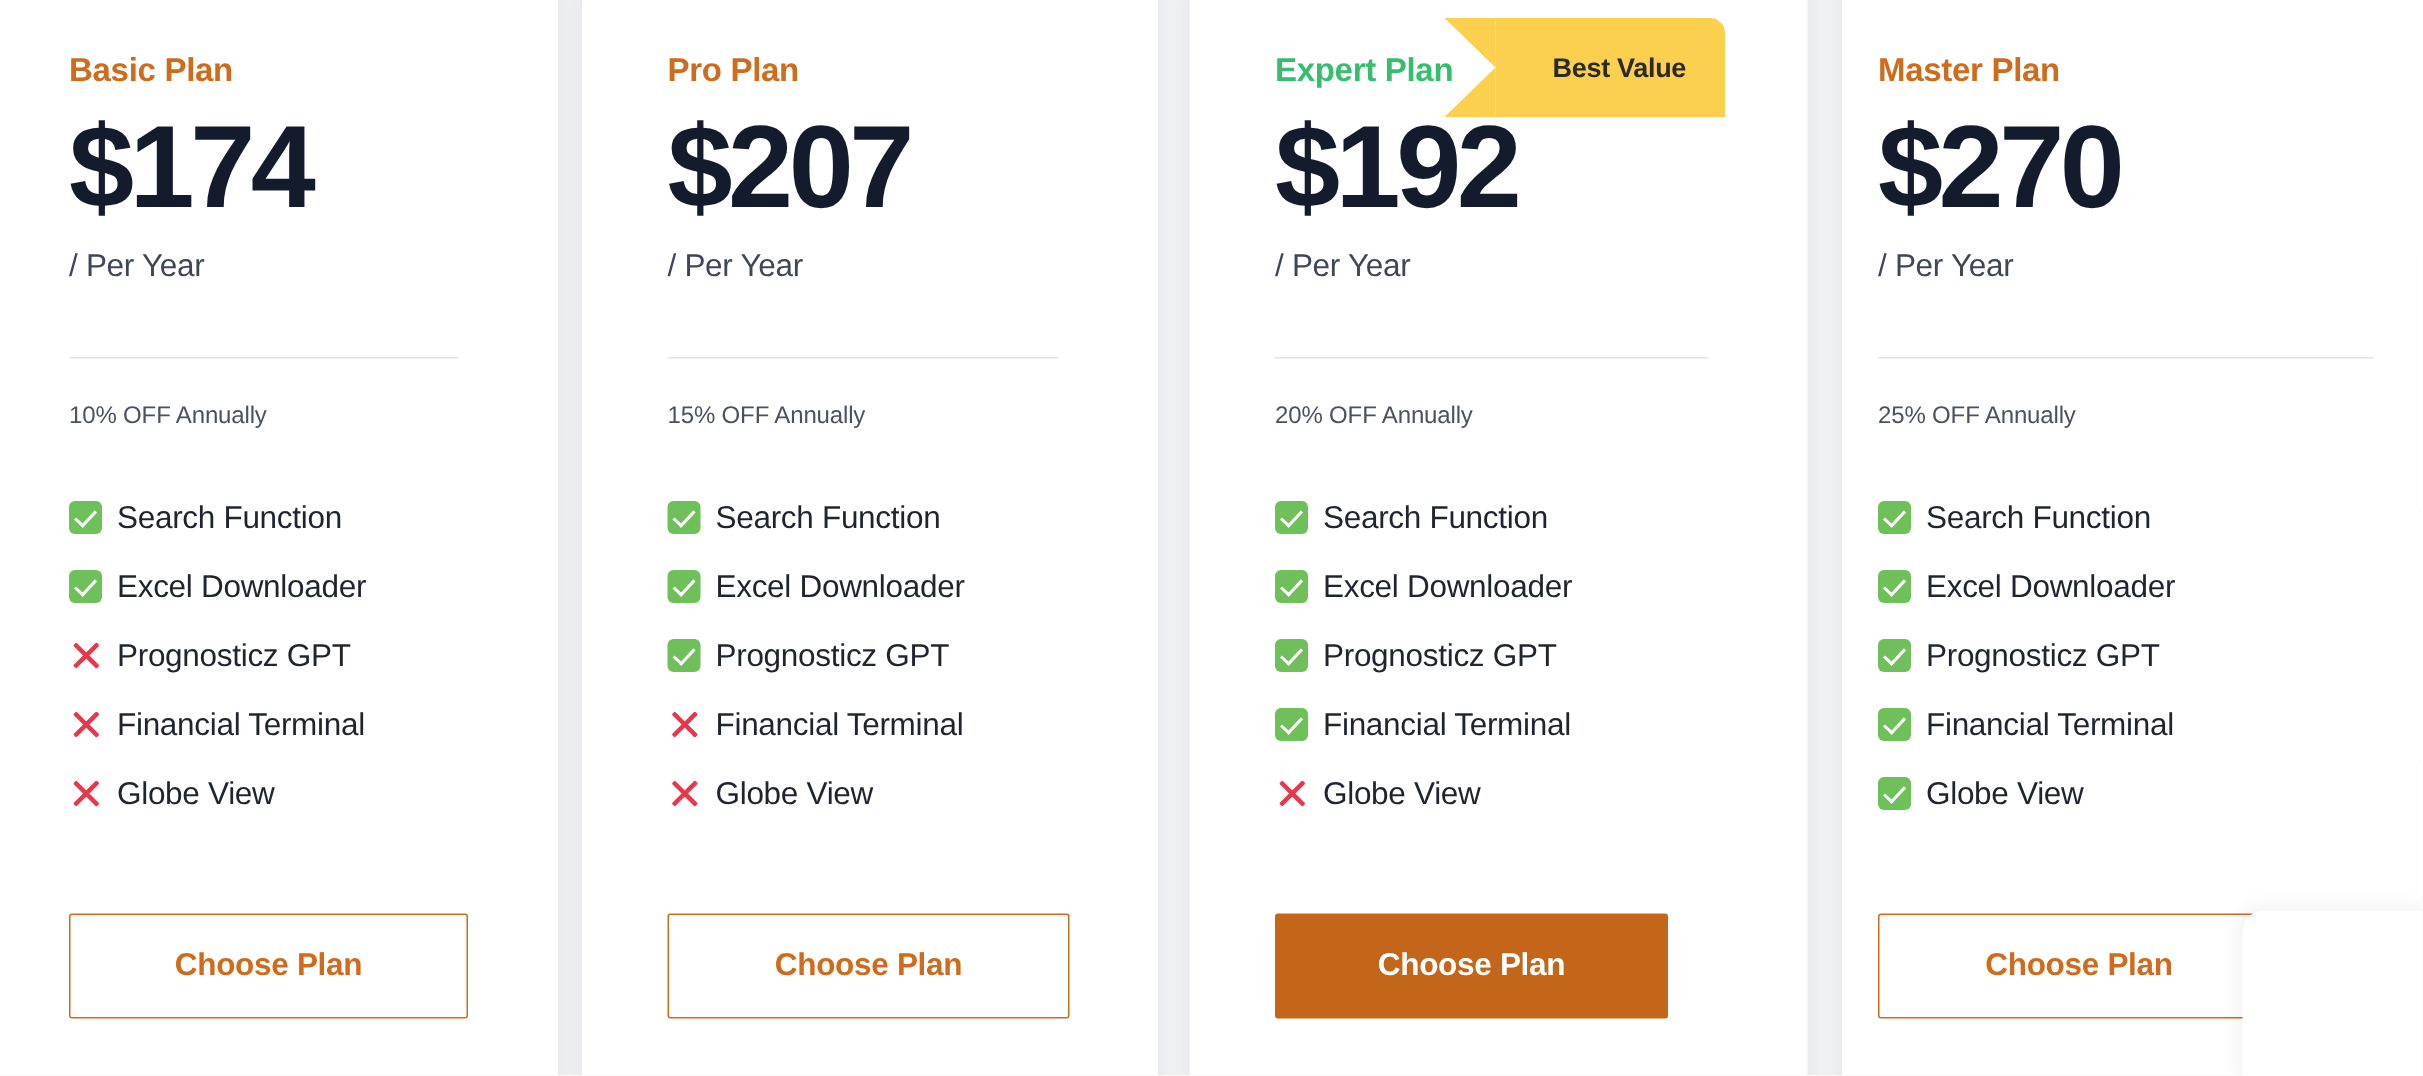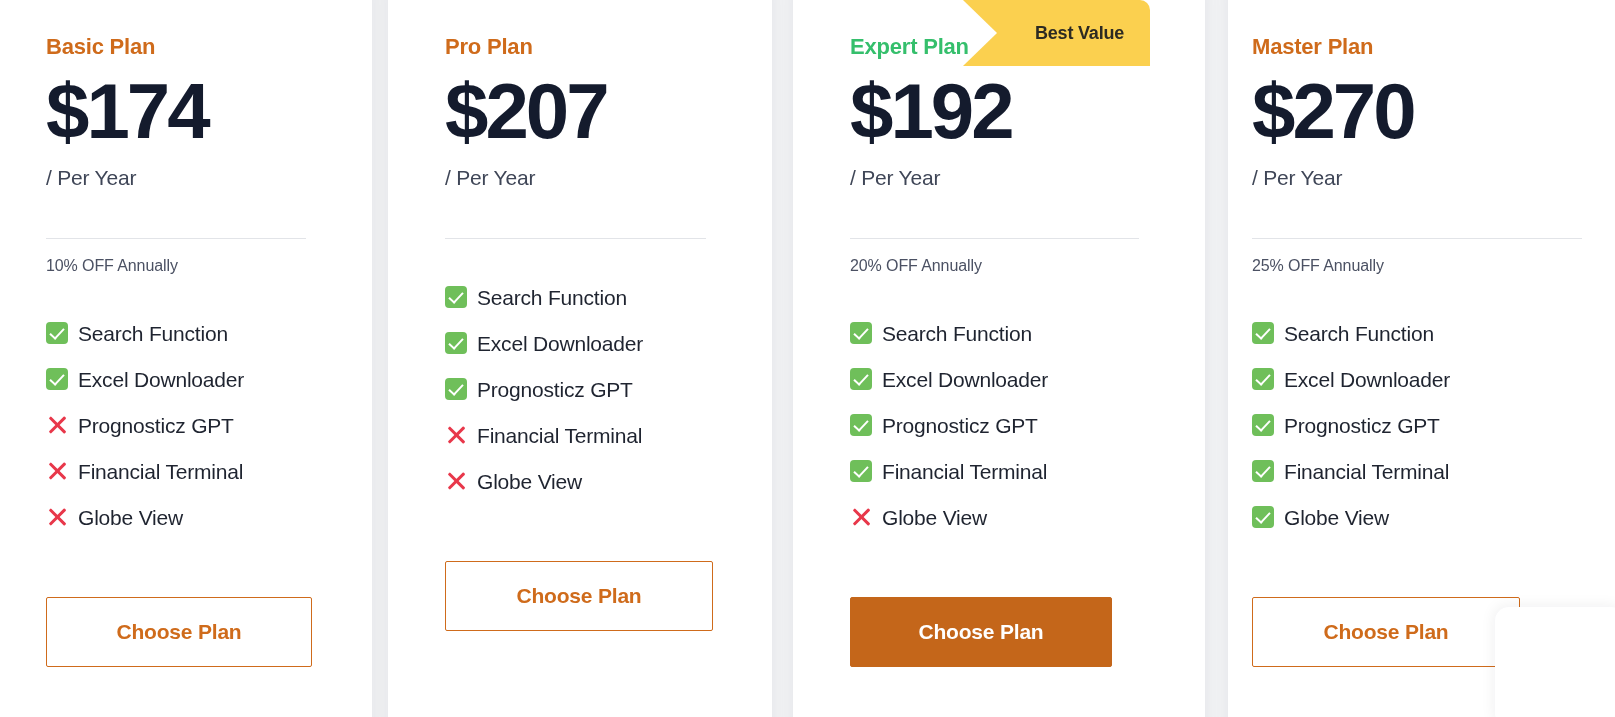--- a/index.html
+++ b/index.html
@@ -92,21 +92,21 @@
     background: #e2e4e8;
     margin-top: 48px;
     margin-right: 38px;
   }
 
   .plan-discount {
     font-size: 16px;
     font-weight: 400;
     color: #4b5163;
     letter-spacing: -0.1px;
-    margin-top: 18px;
+    margin-top: 30px;
   }
 
   
   .feature-list {
     list-style: none;
     margin-top: 47px;
   }
 
   .feature-item {
     display: flex;
@@ -183,21 +183,21 @@
   .plan-button.filled {
     background: #c4661a;
     color: #ffffff;
     border-color: #c4661a;
     width: 262px;
   }
 
   
   .best-value-badge {
     position: absolute;
-    top: 18px;
+    top: 30px;
     left: 204px;
     height: 66px;
     background: #fbd04f;
     display: flex;
     align-items: center;
     padding-left: 38px;
     padding-right: 26px;
     border-top-right-radius: 10px;
     z-index: 5;
   }
@@ -275,20 +275,21 @@
     </div>
   </div>
 
   <div class="plan-card c1">
     <div class="card-inner">
       <div class="content">
         <div class="plan-title accent-orange">Pro Plan</div>
         <div class="plan-price">$207</div>
         <div class="plan-period">/ Per Year</div>
         <div class="plan-divider"></div>
+        <div class="plan-discount">15% OFF Annually</div>
         <ul class="feature-list">
           <li class="feature-item">
             <span class="feature-mark included"></span>
             <span>Search Function</span>
           </li>
           <li class="feature-item">
             <span class="feature-mark included"></span>
             <span>Excel Downloader</span>
           </li>
           <li class="feature-item">

